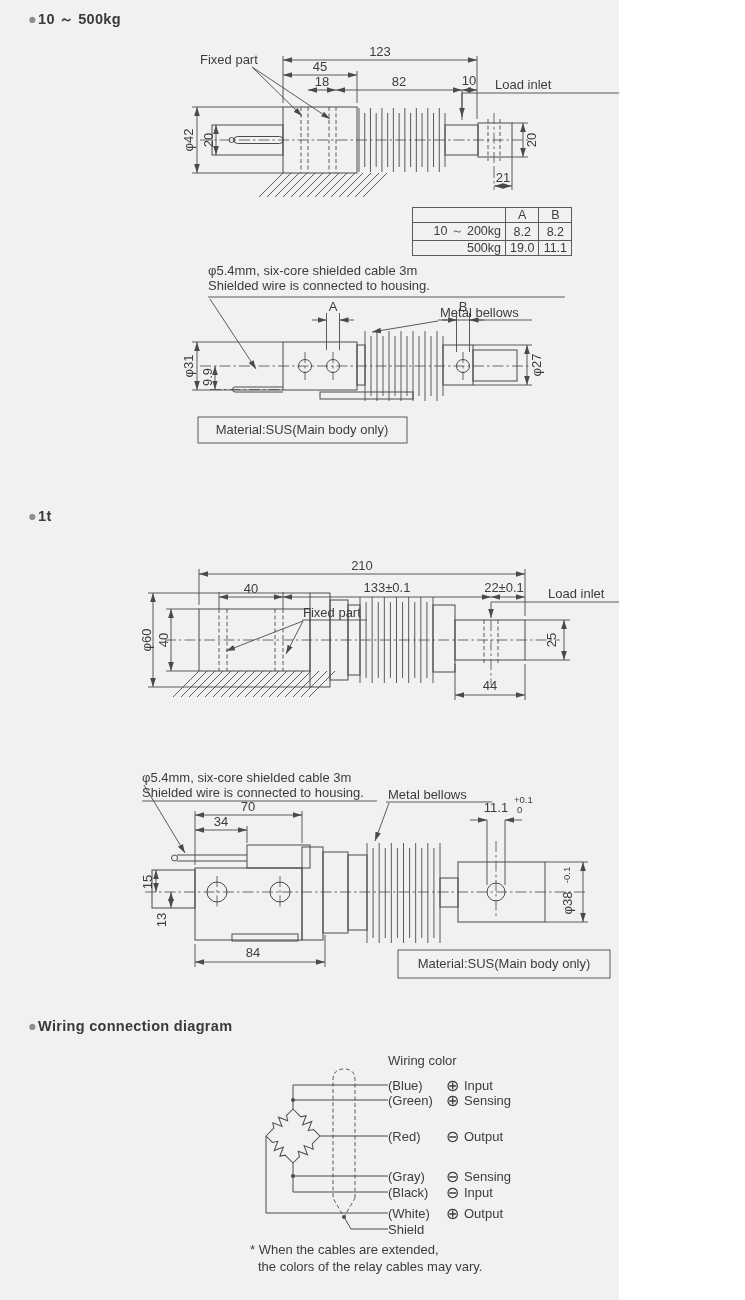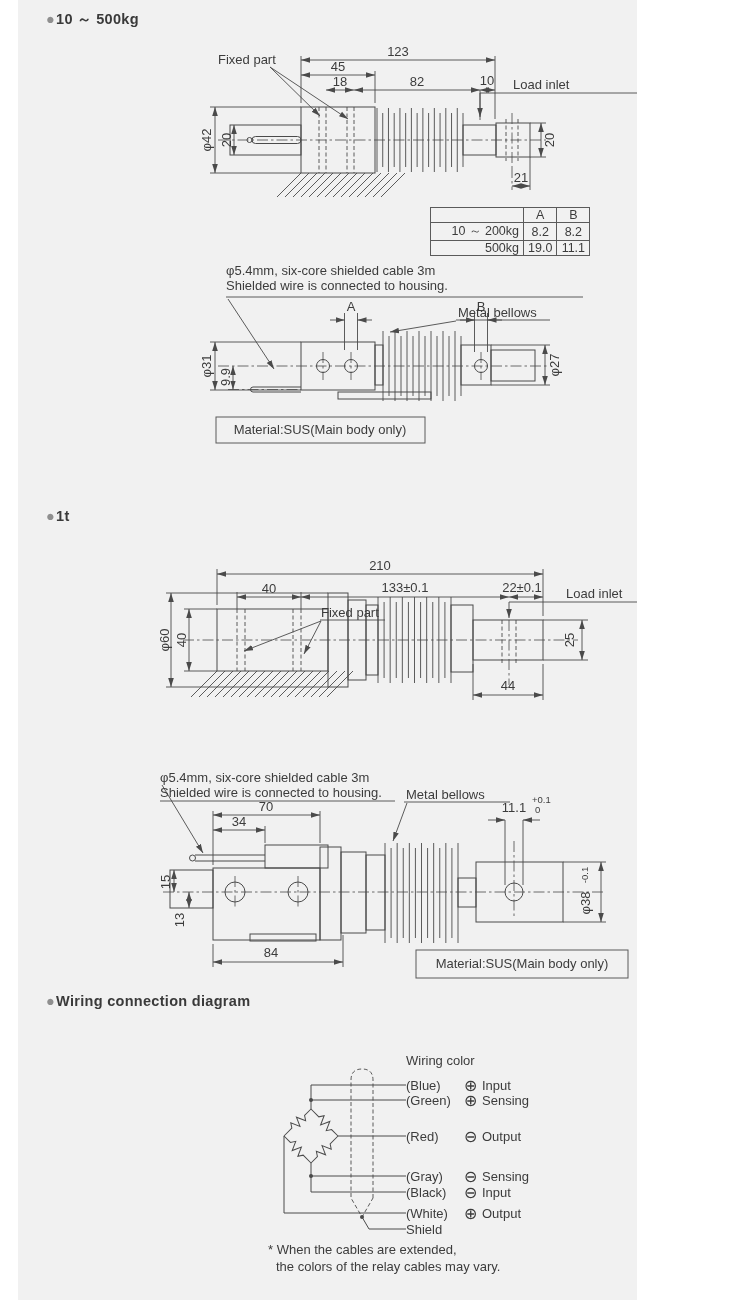--- a/index.html
+++ b/index.html
@@ -1,16 +1,16 @@
 <!DOCTYPE html>
 <html><head>
 <meta charset="utf-8">
 <style>
   html,body{margin:0;padding:0;}
-  #page{position:relative;width:619px;height:1300px;background:#f1f1f1;font-family:"Liberation Sans",sans-serif;overflow:hidden;margin-left:18px;}
+  #page{position:relative;width:619px;height:1300px;background:#f1f1f1;font-family:"Liberation Sans",sans-serif;overflow:hidden;}
   .hdr{position:absolute;left:28px;font-size:14.5px;font-weight:bold;color:#3a3a3a;letter-spacing:.3px;}
   .hdr .blt{color:#8f8f8f;margin-right:1px;}
   svg{position:absolute;overflow:visible;}
   svg text{font:13px "Liberation Sans",sans-serif;fill:#3c3c3c;}
   .mid{text-anchor:middle;}
   .vtx{text-anchor:middle;dominant-baseline:central;}
   .sm{font-size:9.5px;}
   .sign{font-size:16px;}
   .ln{stroke:#4a4a4a;stroke-width:1;fill:none;}
   .dim{stroke:#4a4a4a;stroke-width:.9;fill:none;}
@@ -396,21 +396,21 @@
       <path class="dim" d="M55,199 V222 M185,190 V222"></path>
       <line class="dim" x1="55" y1="217" x2="185" y2="217" marker-start="url(#a4s)" marker-end="url(#a4e)"></line>
       <text class="mid" x="113" y="212">84</text>
     </g>
     <g>
       <rect class="matbox" x="258" y="205" width="212" height="28"></rect>
       <text class="mid mat" x="364" y="223">Material:SUS(Main body only)</text>
     </g>
   </svg>
 
-  <div class="hdr" style="top:993px;"><span class="blt">●</span><span>Wiring connection diagram</span></div>
+  <div class="hdr" style="top:1018px;"><span class="blt">●</span><span>Wiring connection diagram</span></div>
 
   <svg style="left:240px;top:1040px;" width="505" height="252" viewBox="0 0 505 252">
     <defs>
       <marker id="a5e" markerWidth="10" markerHeight="8" refX="9" refY="4" orient="auto" markerUnits="userSpaceOnUse">
           <path d="M9,4 L0,1.2 L0,6.8 z" fill="#4a4a4a"></path>
         </marker>
     </defs>
     <text x="148" y="25">Wiring color</text>
     <g>
       <path class="ln" transform="translate(39.5,82.5) rotate(-45)" d="M-19.1,0 H-8 L-5,-4.5 L-1,4.5 L3,-4.5 L7,4.5 L10,0 H19.1"></path>

